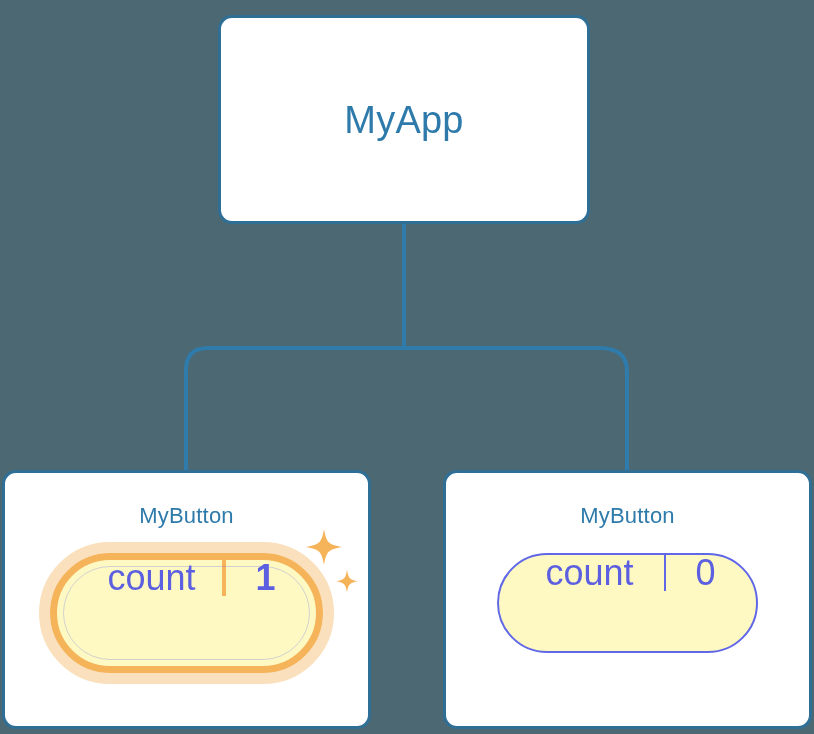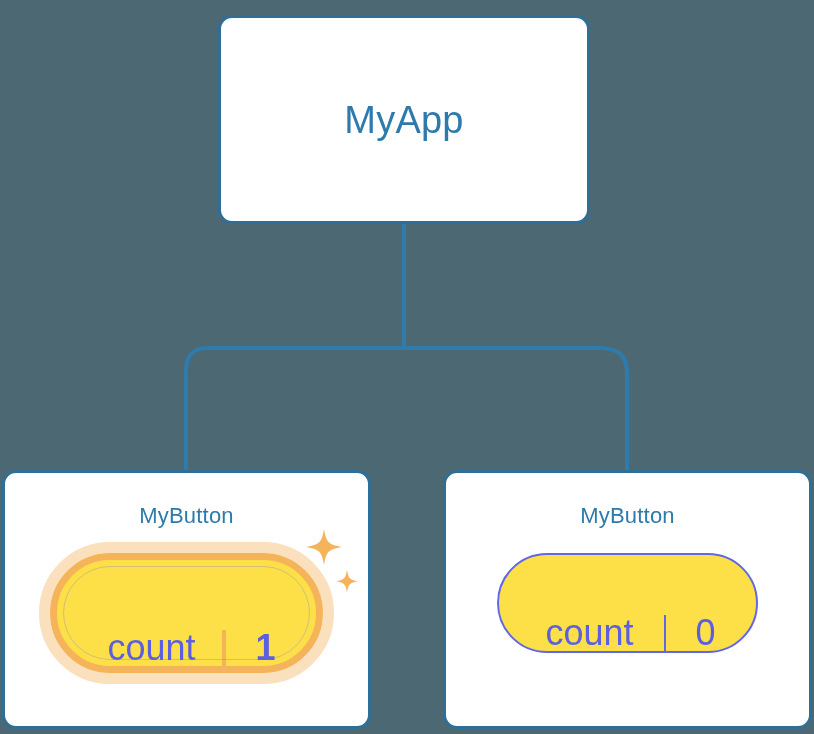--- a/index.html
+++ b/index.html
@@ -83,25 +83,25 @@
     position: relative;
     margin-top: 26px;
     display: flex;
     align-items: center;
     justify-content: center;
   }
 
   .pill {
     position: relative;
     display: flex;
-    align-items: flex-end;
+    align-items: flex-start;
     height: 100px;
     border-radius: 999px;
     border: 2px solid #6168e8;
-    background: #fde047;
+    background: #fef9c3;
     box-sizing: border-box;
     z-index: 2;
   }
   .pill .pill-key,
   .pill .pill-val {
     display: flex;
     align-items: center;
     justify-content: center;
     color: #5b5fe0;
     font-size: 36px;

